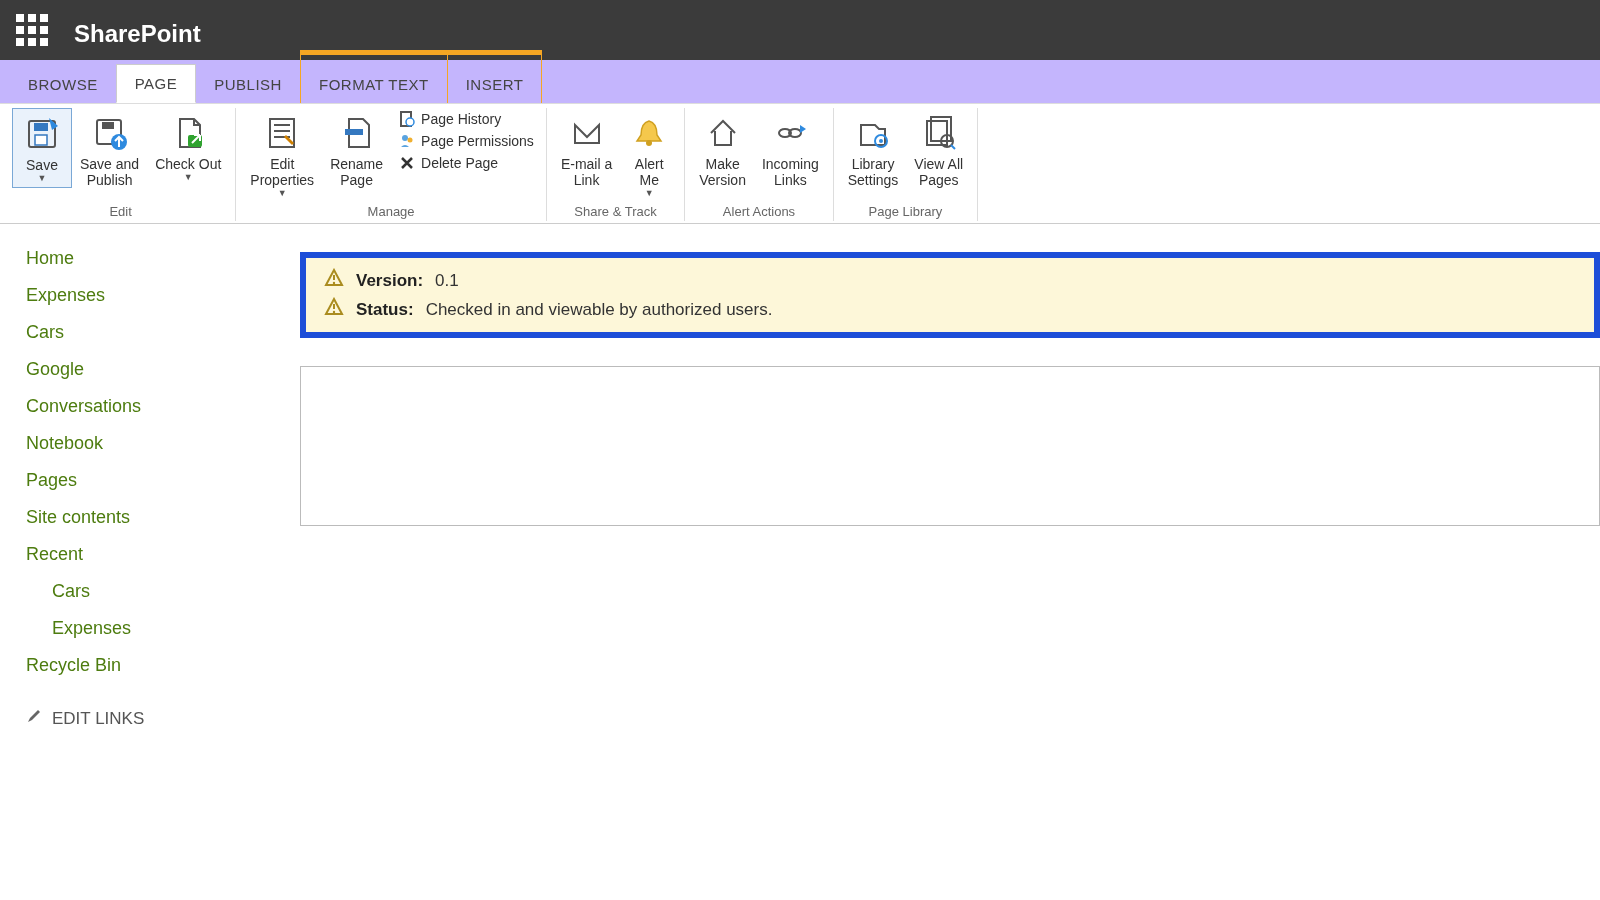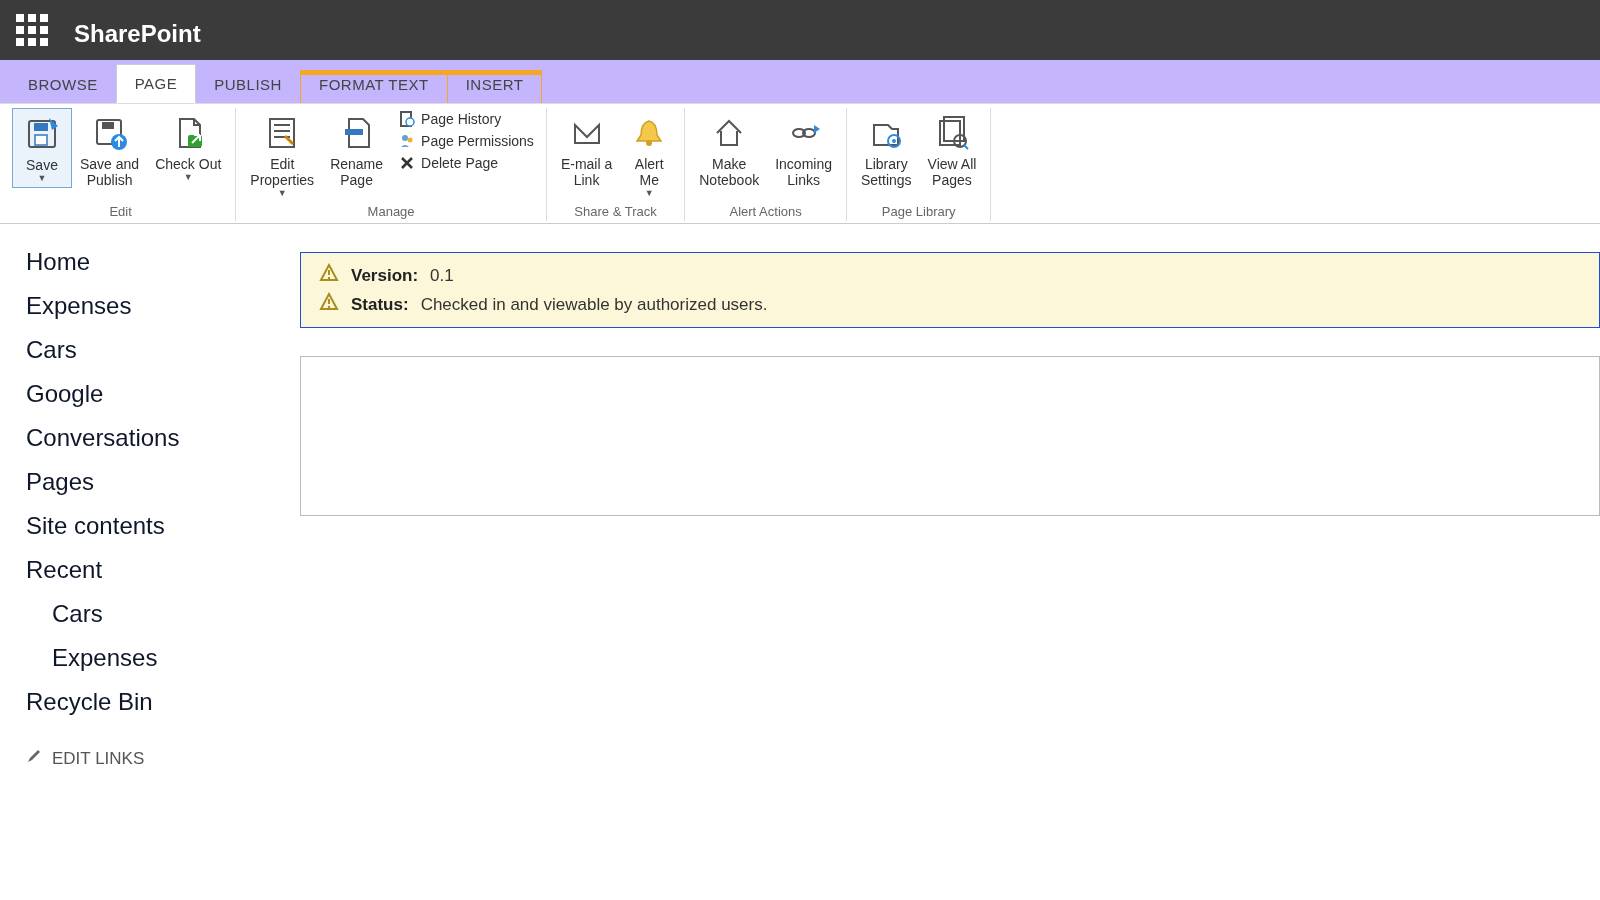--- a/index.html
+++ b/index.html
@@ -44,21 +44,21 @@
 .tab.page-active {
   border: 1px solid #ccc;
   border-bottom: 1px solid #fff;
   background: #fff;
   position: relative;
 }
 .tab.format-active {
   border-top: 5px solid #f5a623;
   border-left: 1px solid #f5a623;
   border-right: 1px solid #f5a623;
-  padding-top: 1px;
+  padding-top: 21px;
   text-align: right;
 }
 
 
 .ribbon {
   display: flex;
   border-bottom: 1px solid #ccc;
   background: #fff;
   height: 120px;
   padding: 4px 0 2px 6px;
@@ -111,42 +111,42 @@
 }
 .mini-icon { width: 16px; height: 16px; display: inline-block; }
 
 .sidebar {
   position: absolute;
   top: 240px;
   left: 24px;
   width: 230px;
 }
 .nav-item {
-  font-size: 24px;
-  color: #0f172a;
+  font-size: 18px;
+  color: #4d7c0f;
   padding: 8px 2px;
   cursor: pointer;
 }
 .nav-item.sub { padding-left: 28px; }
 .edit-links {
   display: flex; align-items: flex-end; gap: 10px;
   font-size: 17px; color: #555;
   padding: 12px 2px; margin-top: 12px;
   cursor: pointer;
 }
 
 .content-area {
   position: absolute;
   top: 252px;
   left: 300px;
   right: 0;
 }
 .status-banner {
   background: #fdf7d9;
-  border: 1px solid #1d4ed8;
+  border: 6px solid #1d4ed8;
   padding: 10px 18px;
   display: flex;
   flex-direction: column;
   gap: 4px;
   margin-bottom: 28px;
 }
 .status-row { display: flex; align-items: center; gap: 12px; font-size: 17px; }
 .status-row .warn-icon { color: #aa8c1f; }
 .status-label { font-weight: 700; color: #222; }
 .status-val { color: #333; }
@@ -319,21 +319,21 @@
 
   <div class="ribbon-group">
     <div class="ribbon-buttons">
       <div class="rbtn">
         <div class="icon-box">
           <svg width="36" height="36" viewBox="0 0 36 36">
               <path class="svg-ico" d="M6 18 L18 6 L30 18 M10 16 V30 H26 V16" stroke="#c05030"></path>
             </svg>
         </div>
         <span class="lbl">Make
-Notebook</span>
+Version</span>
       </div>
       <div class="rbtn">
         <div class="icon-box">
           <svg width="36" height="36" viewBox="0 0 36 36">
               <ellipse cx="13" cy="18" rx="6" ry="4" class="svg-ico" stroke="#2e8adf"></ellipse>
               <ellipse cx="23" cy="18" rx="6" ry="4" class="svg-ico" stroke="#2e8adf"></ellipse>
               <path d="M28 10 L34 14 L28 18 Z" fill="#2e8adf"></path>
             </svg>
         </div>
         <span class="lbl">Incoming
@@ -374,20 +374,21 @@
 
 
 </div>
 
 <div class="sidebar">
   <div class="nav-item">Home</div>
   <div class="nav-item">Expenses</div>
   <div class="nav-item">Cars</div>
   <div class="nav-item">Google</div>
   <div class="nav-item">Conversations</div>
+  <div class="nav-item">Notebook</div>
   <div class="nav-item">Pages</div>
   <div class="nav-item">Site contents</div>
   <div class="nav-item">Recent</div>
   <div class="nav-item sub">Cars</div>
   <div class="nav-item sub">Expenses</div>
   <div class="nav-item">Recycle Bin</div>
   <div class="edit-links">
     <span>
       <svg width="16" height="16" viewBox="0 0 16 16">
           <path d="M2 14 L4 10 L12 2 L14 4 L6 12 Z" fill="#666"></path>

